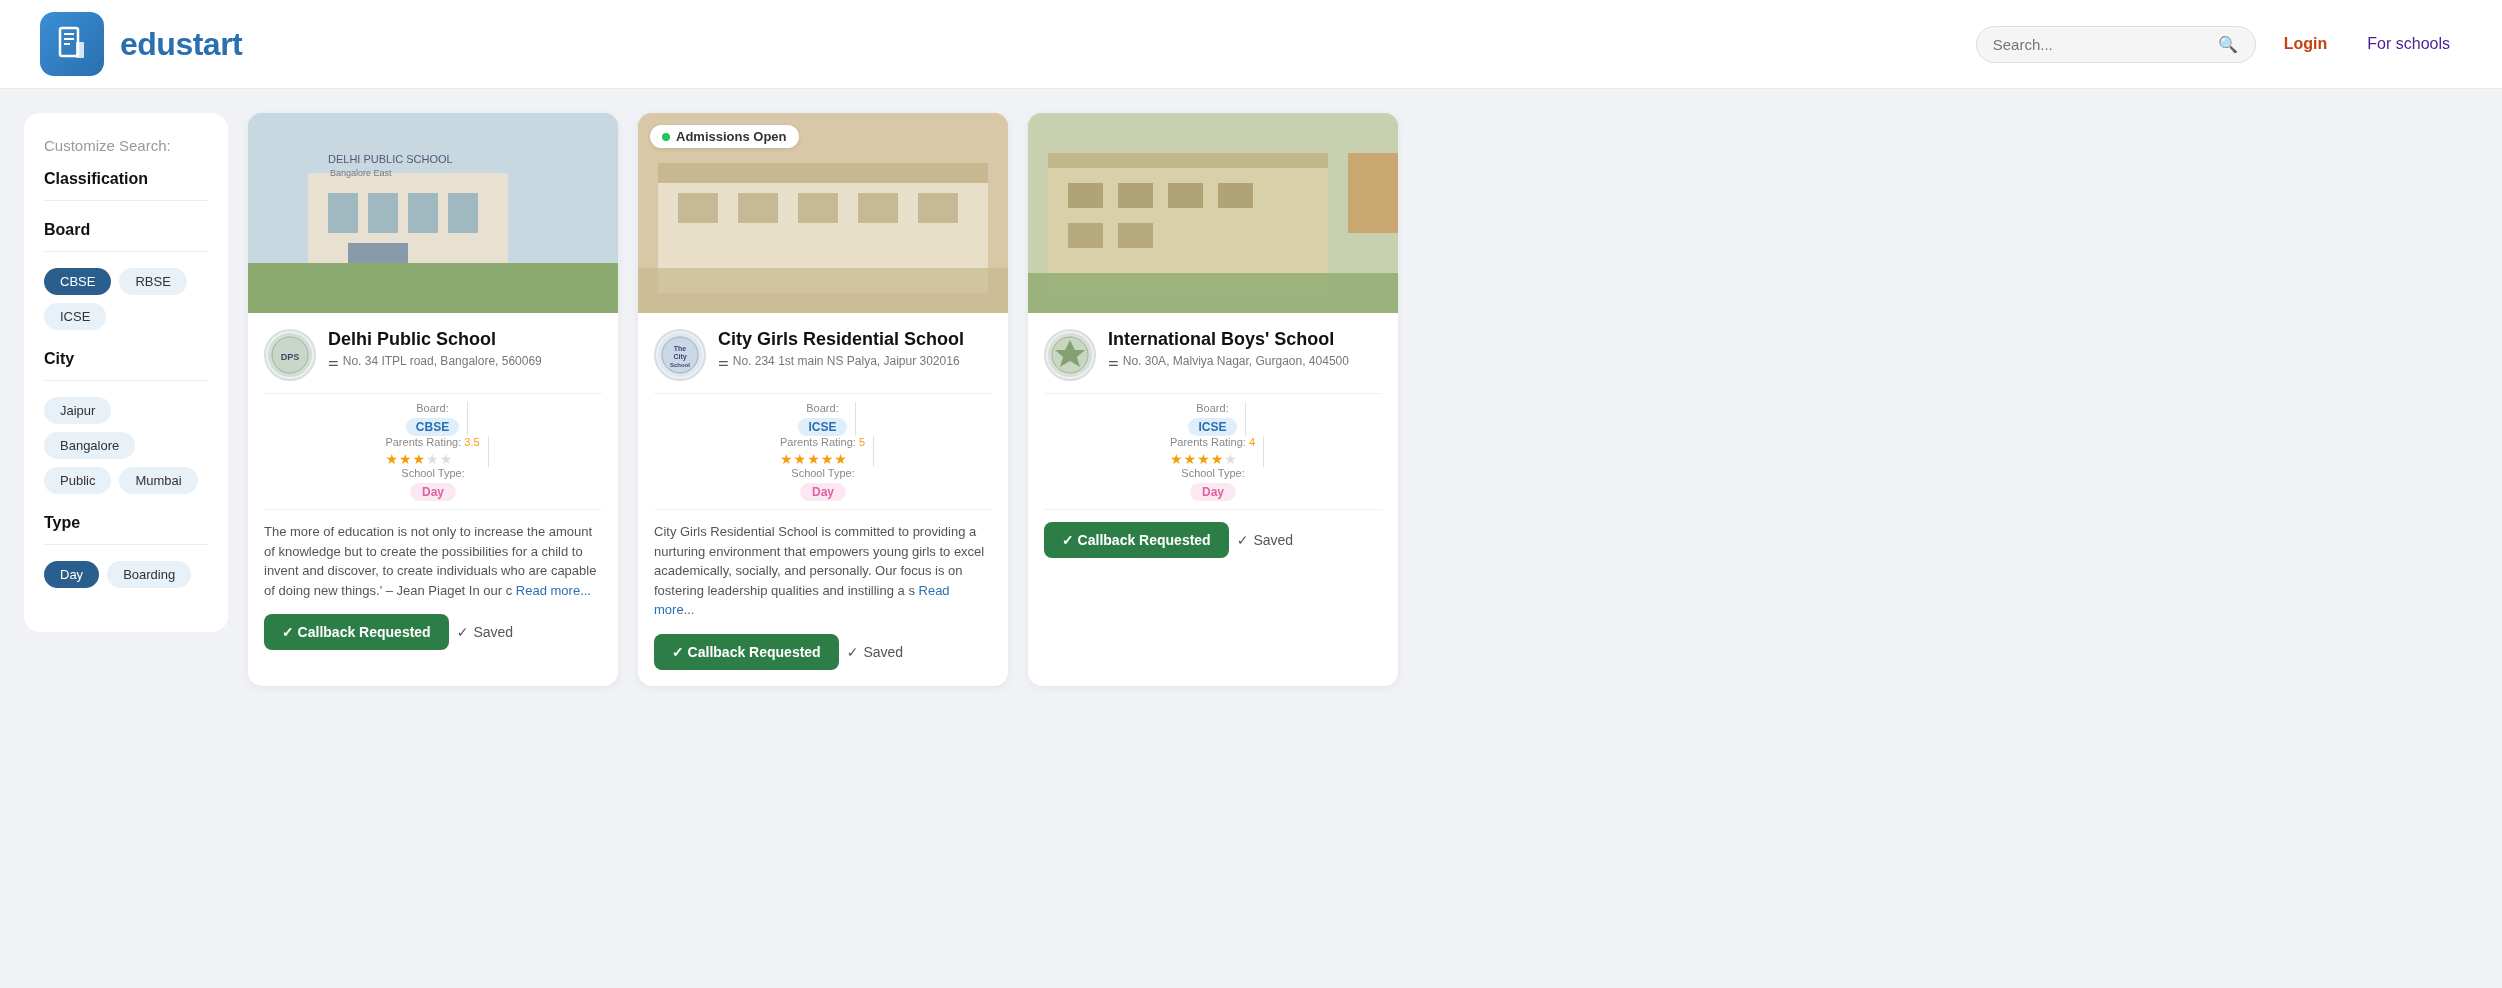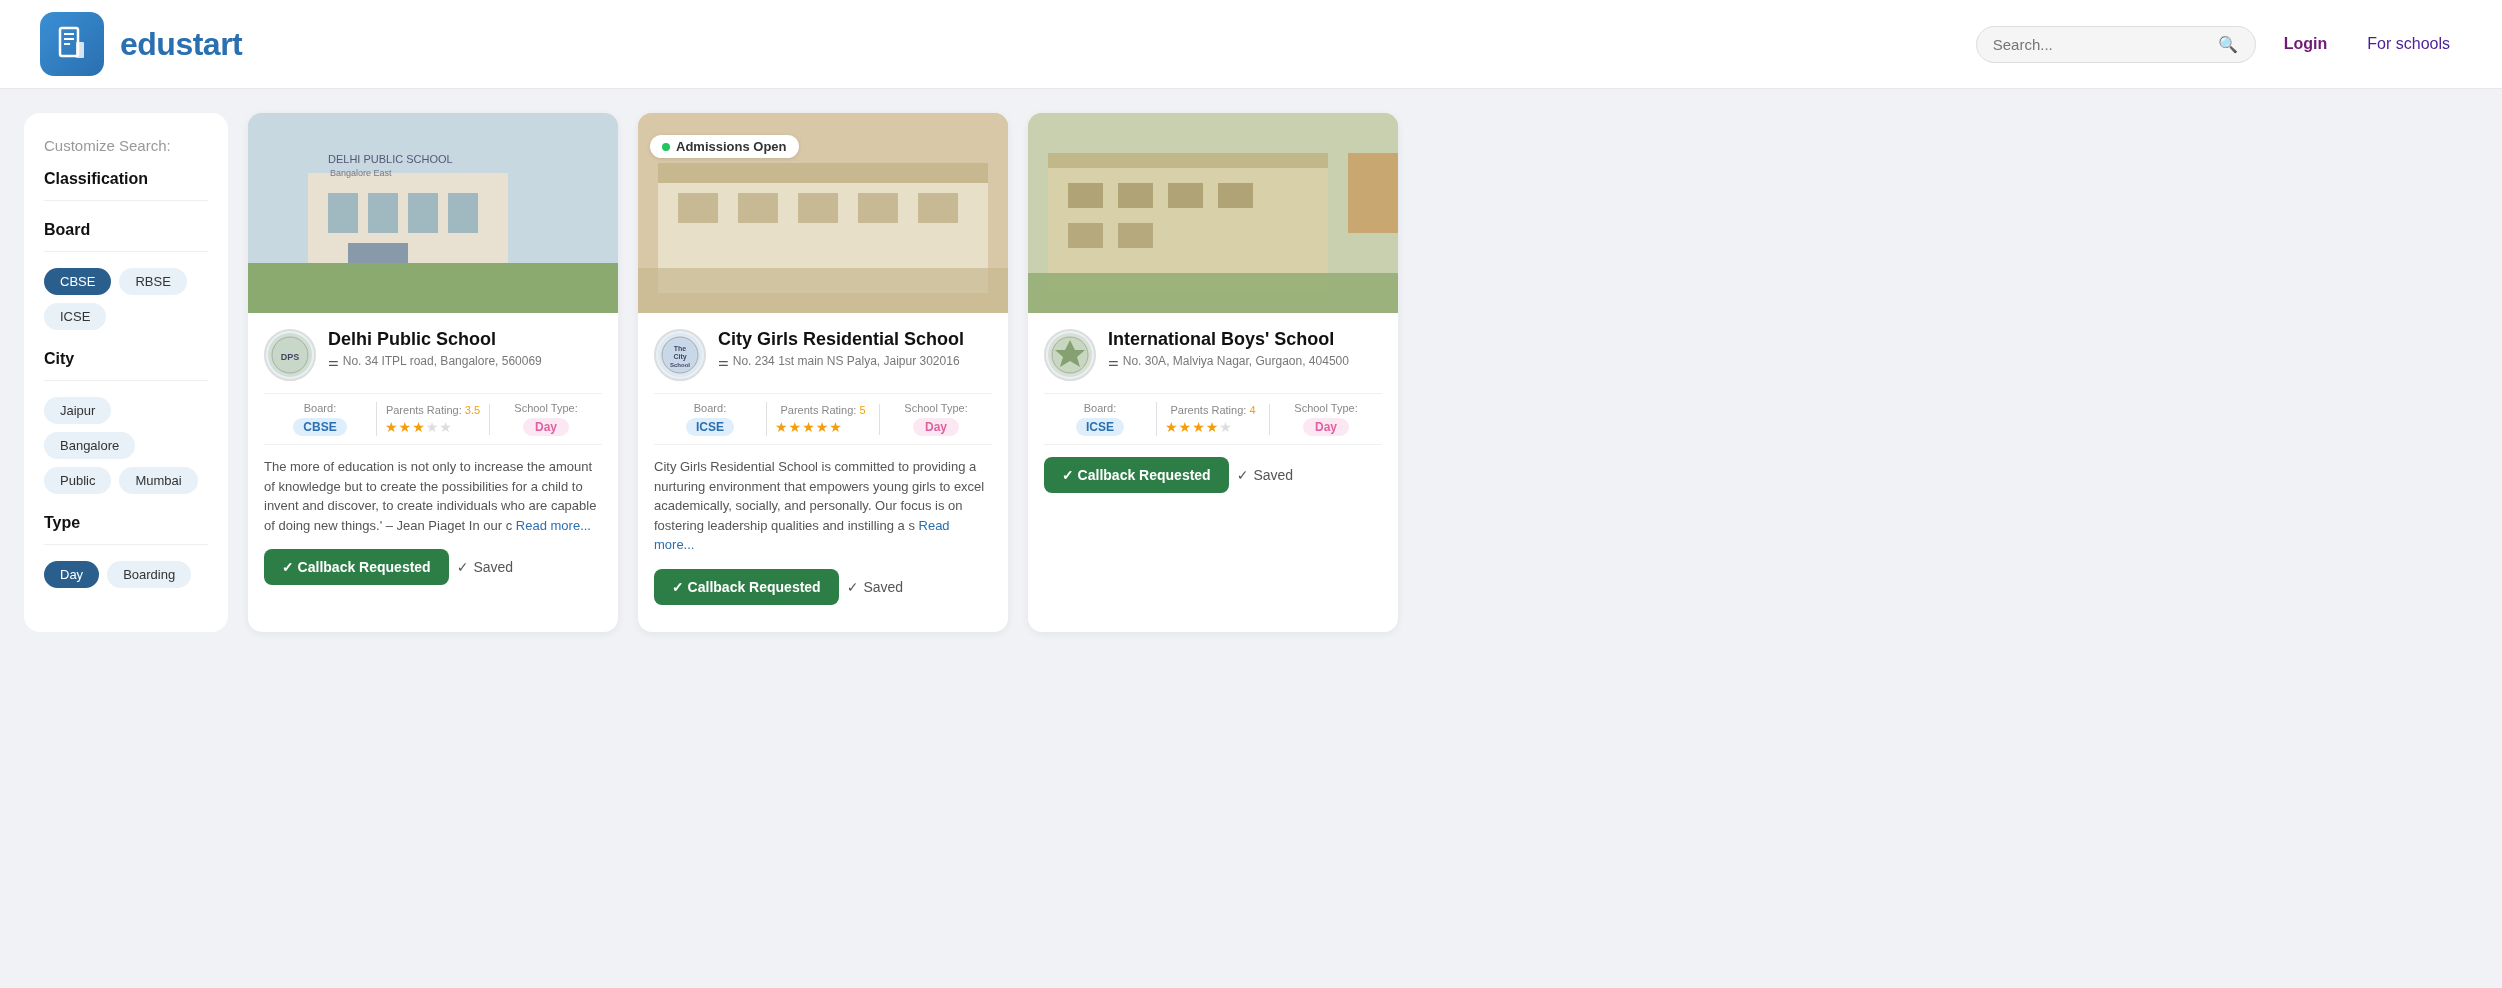--- a/index.html
+++ b/index.html
@@ -30,21 +30,21 @@
       display: flex; align-items: center;
       background: #f5f5f5; border: 1.5px solid #ddd; border-radius: 24px;
       padding: 8px 16px; gap: 8px; width: 280px;
     }
     .search-bar input {
       border: none; background: transparent; outline: none;
       font-size: 15px; color: #1d4ed8; width: 100%;
     }
     .search-icon { color: #aaa; font-size: 16px; }
     .login-btn {
-      font-size: 16px; font-weight: 700; color: #701a75; cursor: pointer;
+      font-size: 16px; font-weight: 700; color: #c2410c; cursor: pointer;
       background: none; border: none; padding: 8px 12px;
     }
     .for-schools-btn {
       font-size: 16px; font-weight: 500; color: #4c1d95; cursor: pointer;
       background: none; border: none; padding: 8px 12px;
     }
 
     
     .main {
       display: flex;
@@ -89,21 +89,21 @@
     .school-card {
       background: #fff;
       border-radius: 14px;
       overflow: hidden;
       width: 370px;
       flex-shrink: 0;
       box-shadow: 0 2px 8px rgba(0,0,0,0.06);
     }
     .admissions-badge {
       position: absolute;
-      top: 22px; left: 12px;
+      top: 12px; left: 12px;
       background: #fff;
       border-radius: 20px;
       padding: 4px 12px;
       font-size: 13px; font-weight: 600; color: #333;
       display: flex; align-items: center; gap: 6px;
       box-shadow: 0 1px 4px rgba(0,0,0,0.1);
     }
     .admissions-dot { width: 8px; height: 8px; border-radius: 50%; background: #22c55e; }
 
     .card-body { padding: 16px; }
@@ -125,21 +125,21 @@
     .school-name { font-size: 18px; font-weight: 700; color: #111; margin-bottom: 4px; }
     .school-address {
       font-size: 12px; color: #777;
       display: flex; align-items: flex-start; gap: 4px;
     }
     .addr-icon { color: #555; font-size: 12px; margin-top: 1px; }
 
     .meta-row {
       display: flex; align-items: center; gap: 0;
       border-top: 1px solid #f0f0f0; border-bottom: 1px solid #f0f0f0;
-      padding: 8px 0; margin-bottom: 12px;
+      padding: 8px 0; margin-bottom: 12px; flex-direction: column;
     }
     .meta-item {
       flex: 1; padding: 0 8px; text-align: center;
     }
     .meta-item:not(:last-child) { border-right: 1px solid #e0e0e0; }
     .meta-label { font-size: 11px; color: #888; margin-bottom: 3px; }
     .board-tag {
       display: inline-block; padding: 2px 10px; border-radius: 12px;
       font-size: 12px; font-weight: 600;
     }

